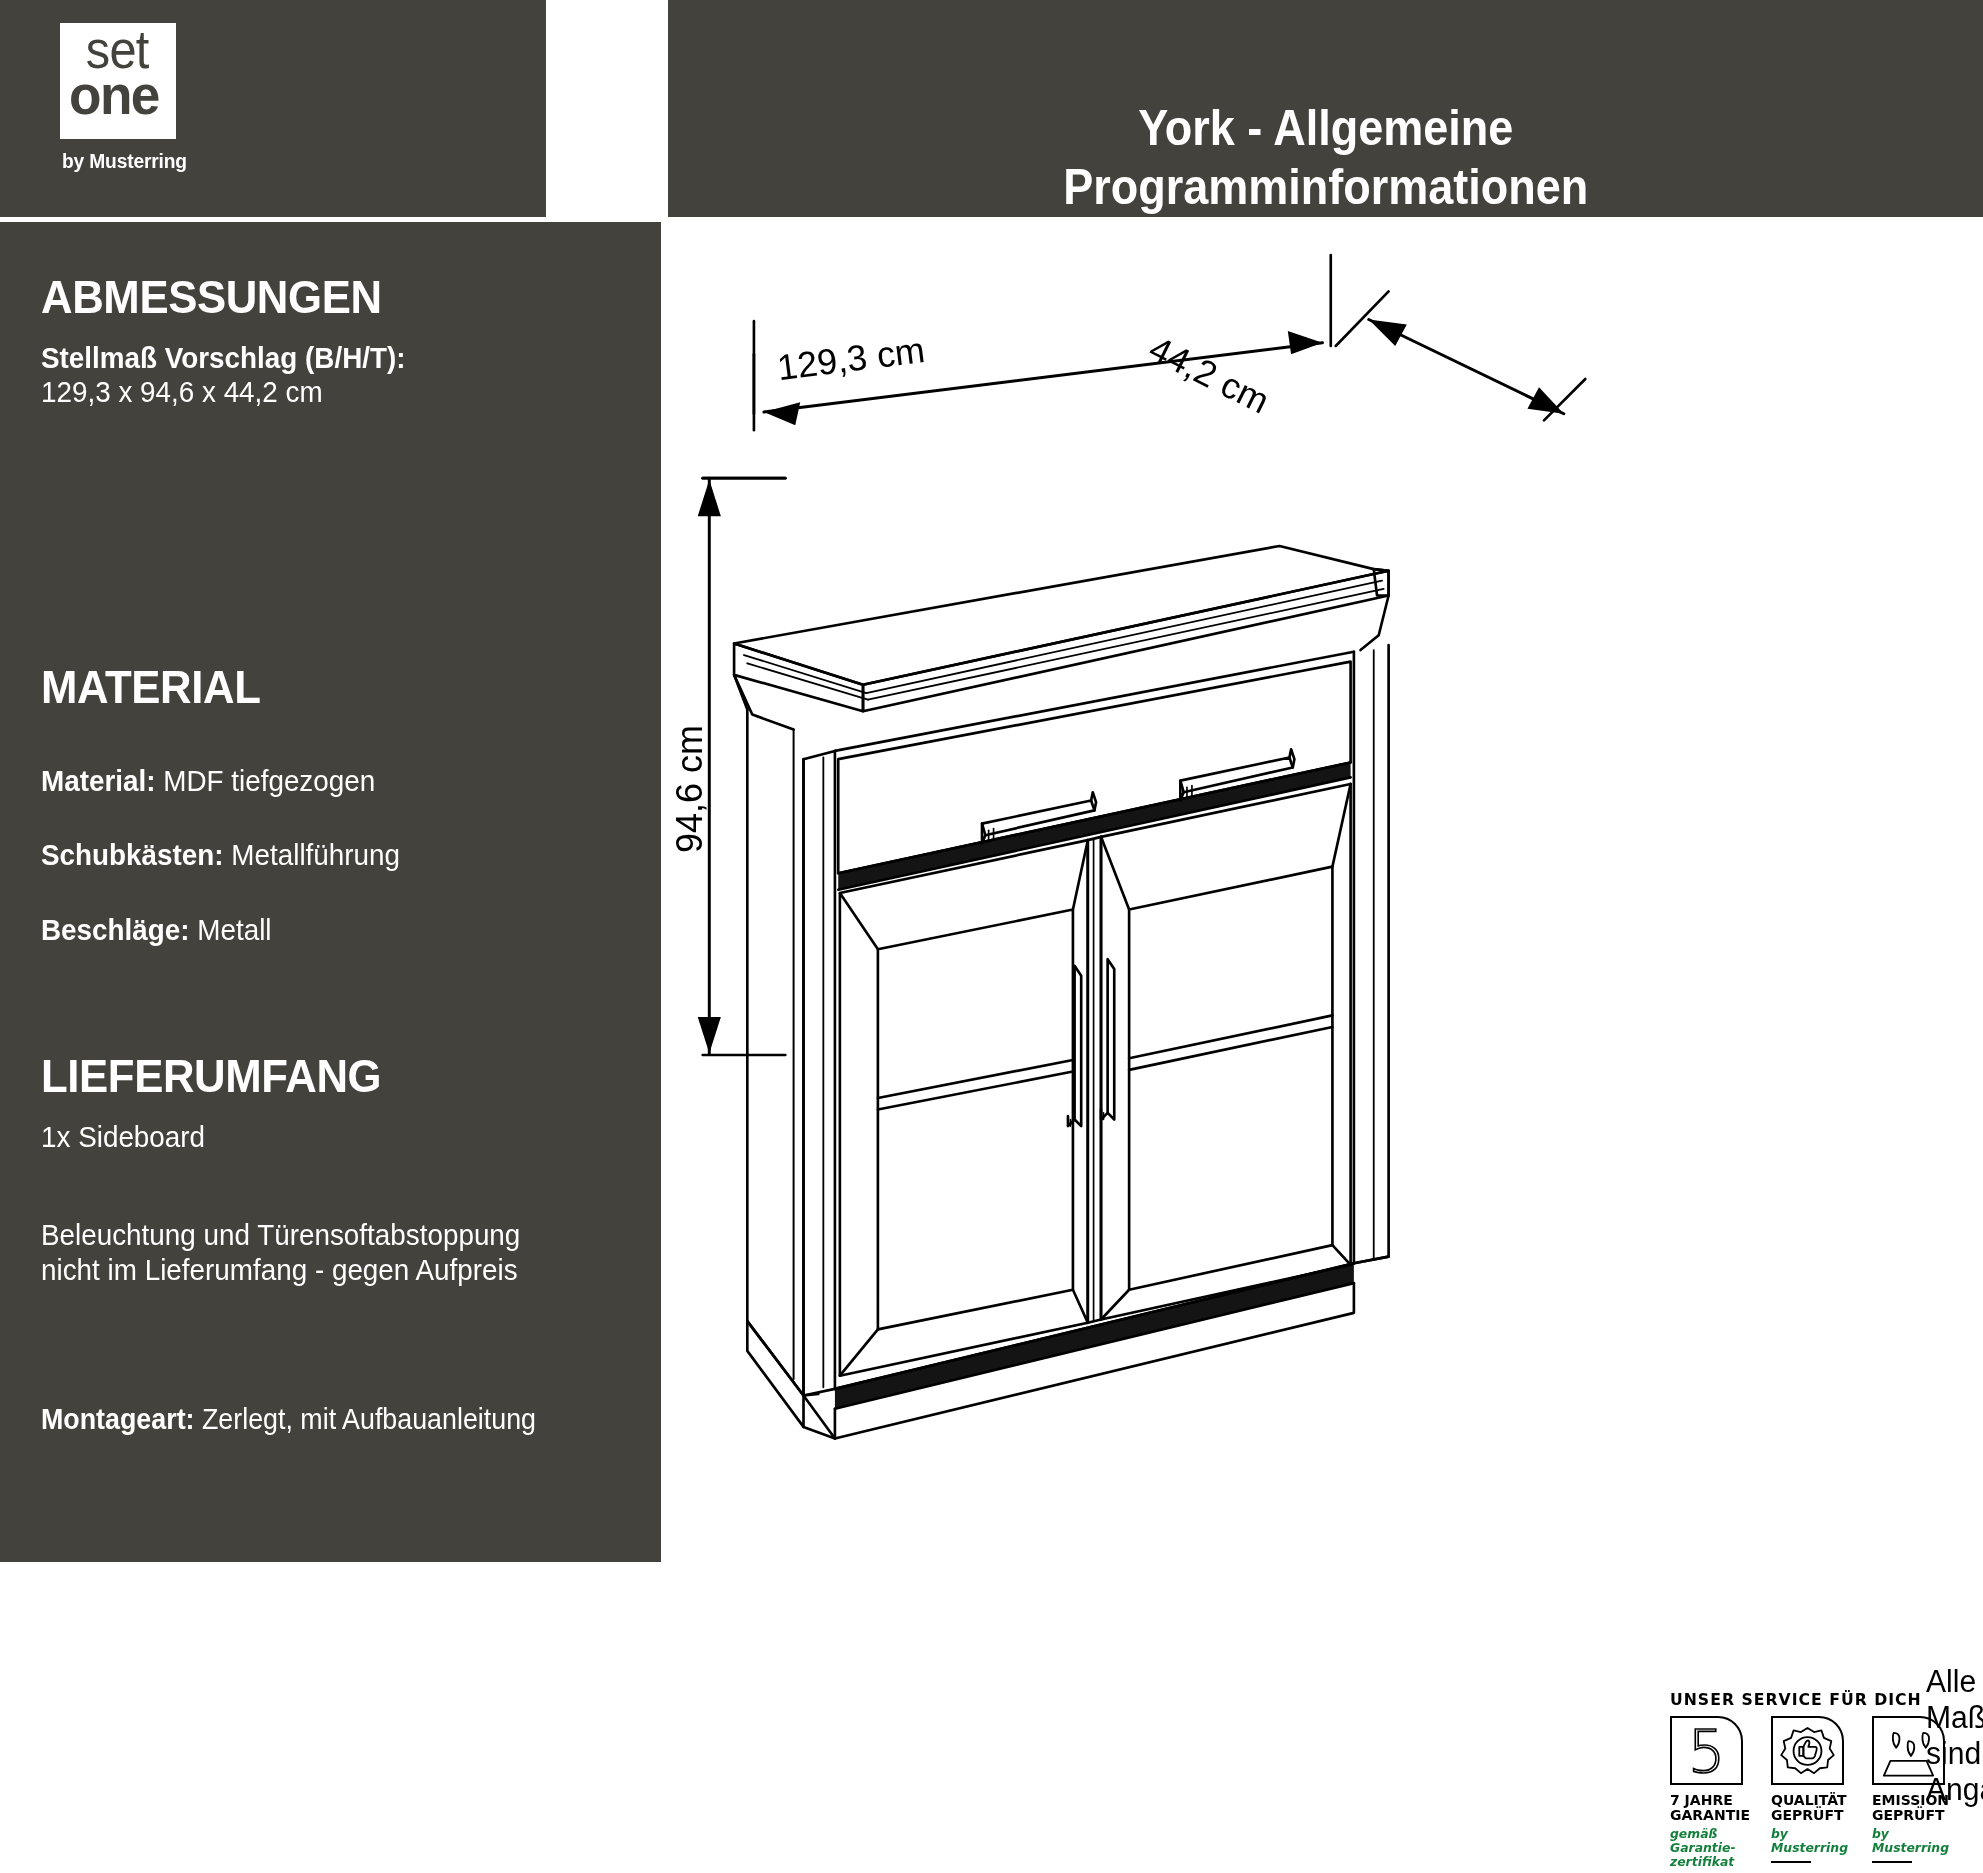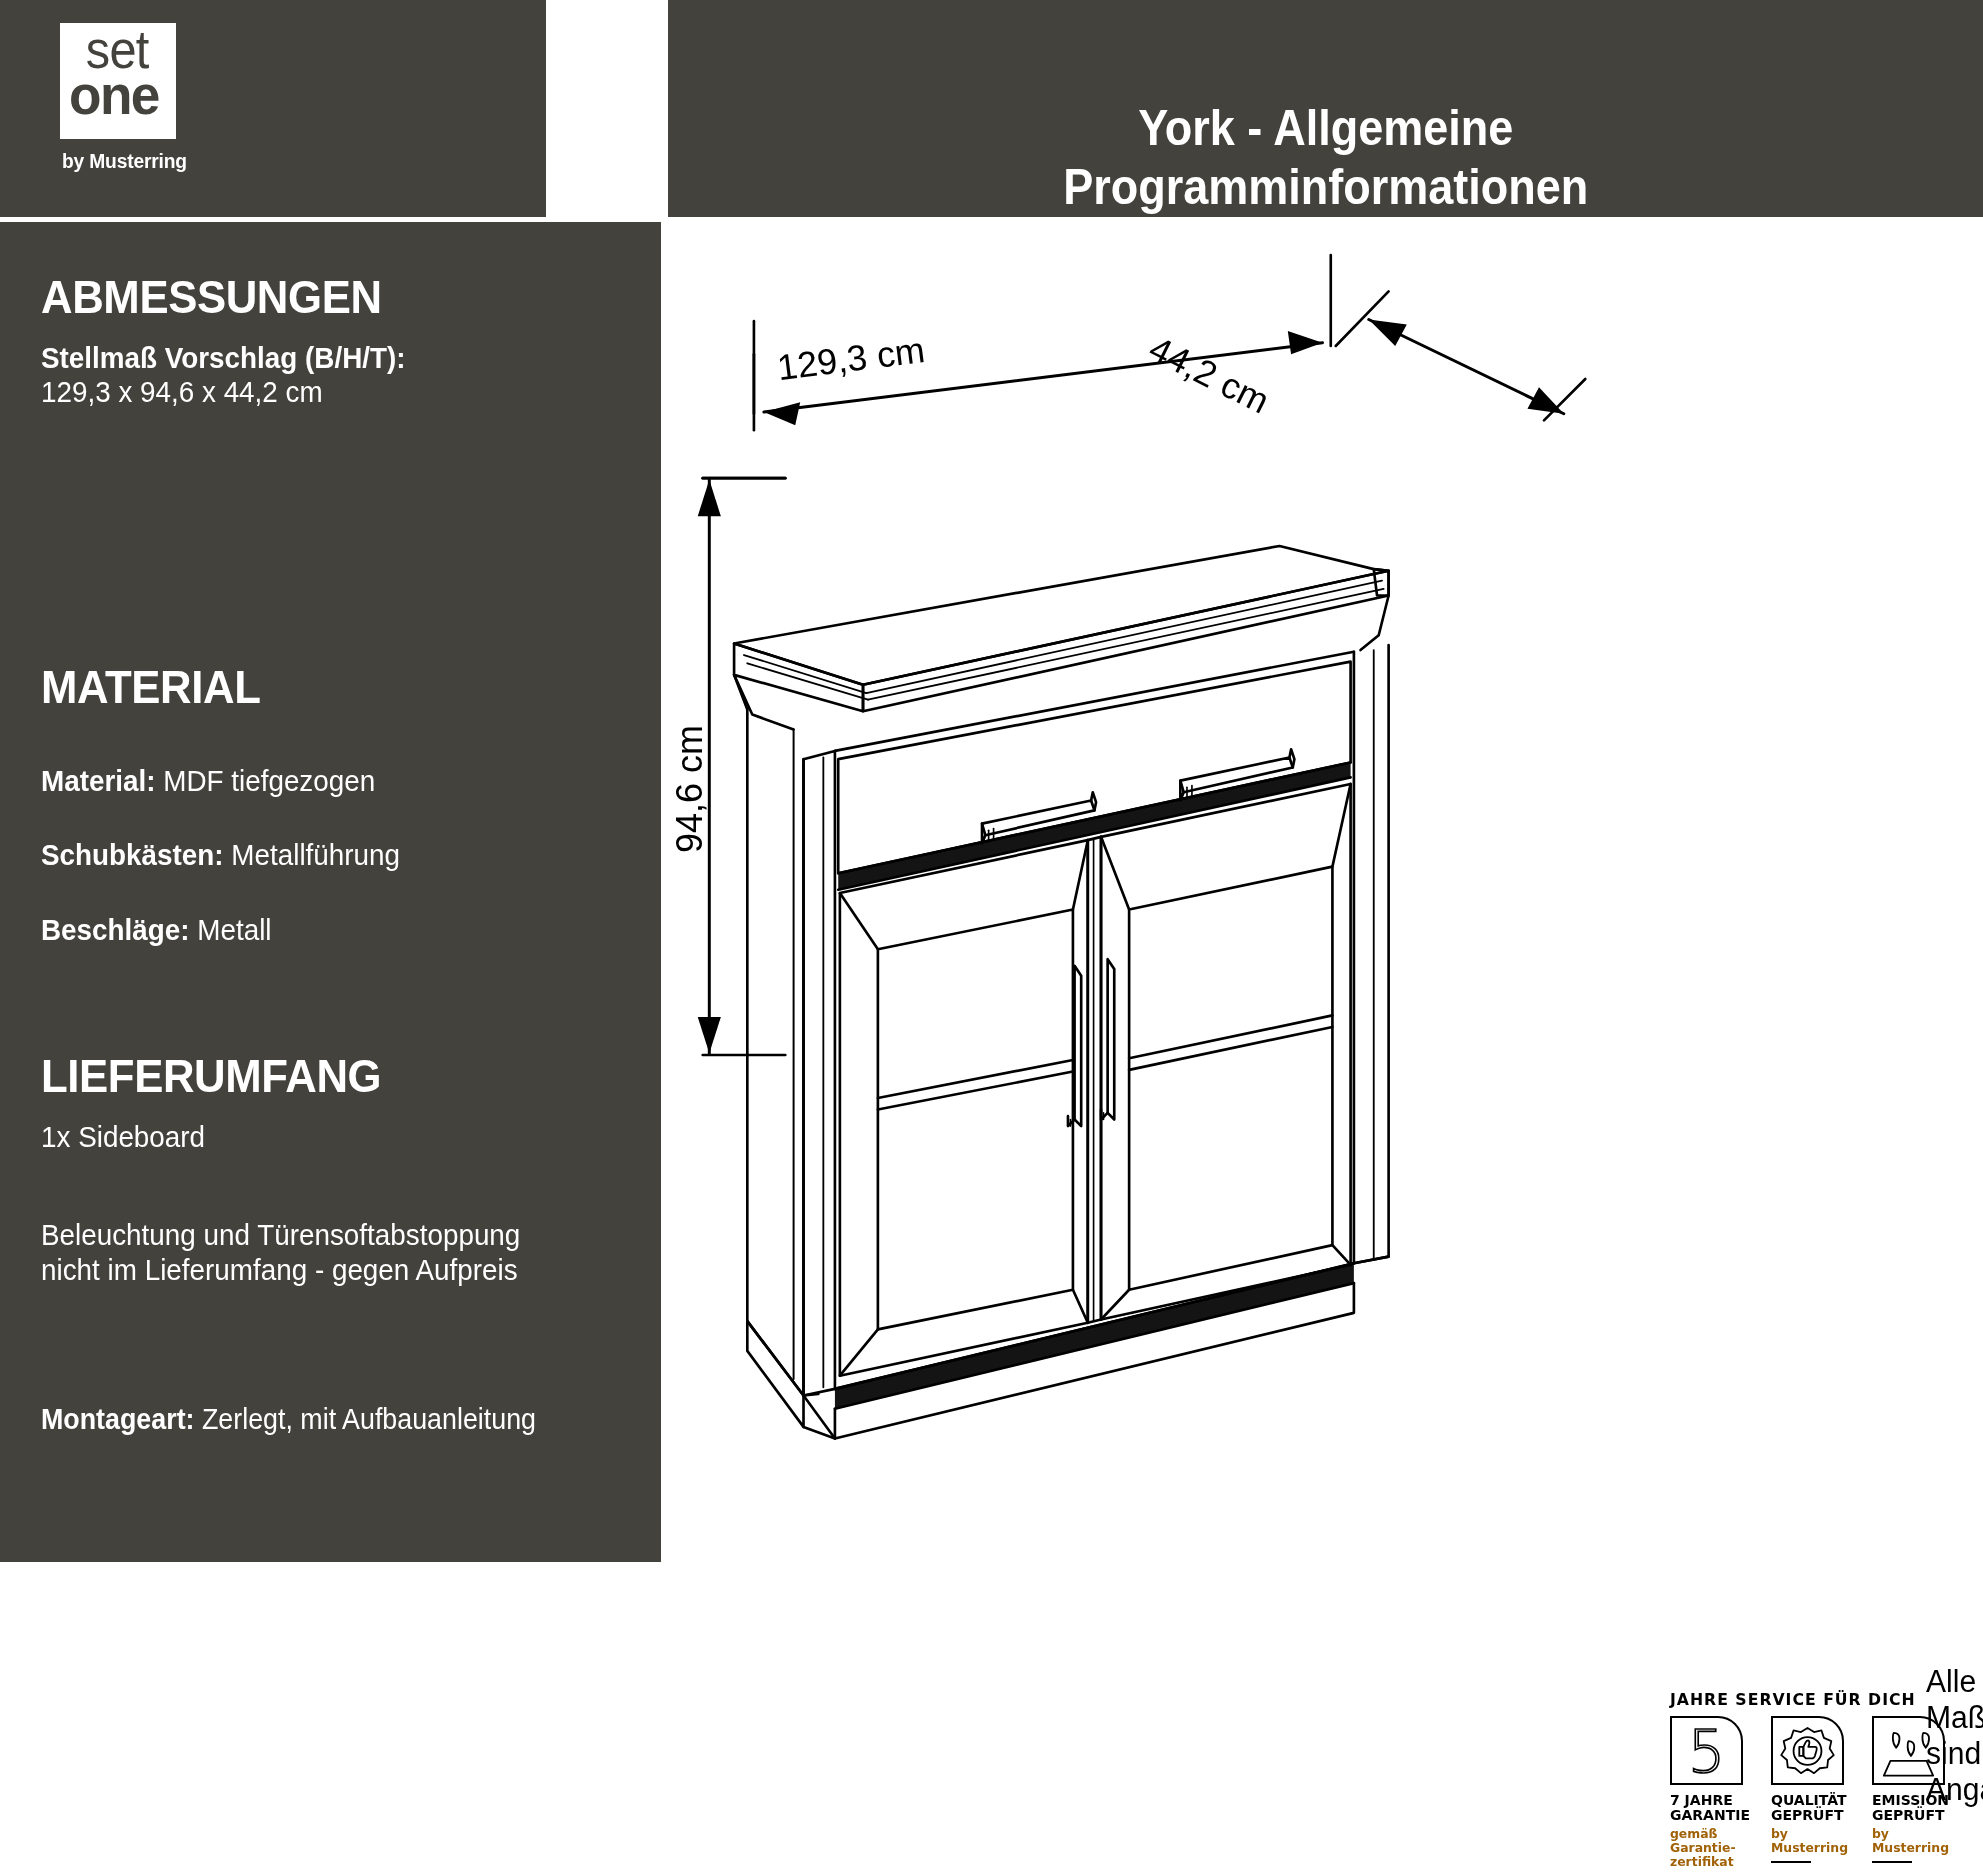--- a/index.html
+++ b/index.html
@@ -42,22 +42,22 @@
   
   #service{position:absolute;left:1670px;top:1690px;width:293px;}
   #service-head{font-size:15.7px;font-weight:700;letter-spacing:1px;color:#000;margin-bottom:7.4px;
                 font-family:"DejaVu Sans",sans-serif;}
   #badge-row{display:flex;gap:20px;}
   .badge{width:81px;}
   .badge-box{width:73px;height:69px;border:2.1px solid #000;border-top-right-radius:25px;
              position:relative;box-sizing:border-box;}
   .badge-t1{font-size:14px;font-weight:700;line-height:1.12;margin-top:7.4px;color:#000;
             font-family:"DejaVu Sans",sans-serif;}
-  .badge-t2{font-size:12.4px;line-height:1.14;margin-top:2.5px;color:#a16207;
-            font-family:"DejaVu Sans",sans-serif;font-weight:600;}
+  .badge-t2{font-size:12.4px;line-height:1.14;margin-top:2.5px;color:#15803d;
+            font-family:"DejaVu Sans",sans-serif;font-weight:600;font-style:italic;}
   .badge-rule{width:40px;height:2.5px;background:#000;margin-top:5.8px;}
 </style>
 </head>
 <body>
 
 <div id="header-logo-block">
   <div id="logo-wrap">
     <div id="logo-square"></div>
     <div id="logo-set">set</div>
     <div id="logo-one">one</div>
@@ -228,21 +228,21 @@
               font-size:36px;color:#000;white-space:nowrap;">129,3 cm</div>
 
   <div style="position:absolute;left:484px;top:132px;transform:rotate(26.5deg);
               font-size:36px;color:#000;white-space:nowrap;">44,2 cm</div>
 
   <div style="position:absolute;left:-79px;top:546px;width:215px;text-align:center;
               transform:rotate(-90deg);font-size:36px;color:#000;white-space:nowrap;">94,6 cm</div>
 </div>
 
 <div id="service">
-  <div id="service-head">JAHRE SERVICE FÜR DICH</div>
+  <div id="service-head">UNSER SERVICE FÜR DICH</div>
   <div id="badge-row">
 
     <div class="badge">
       <div class="badge-box">
         <svg width="69" height="66" viewBox="0 0 84 80" style="position:absolute;left:0;top:0;">
           <text x="42" y="66" font-family="DejaVu Sans, sans-serif" font-size="72" font-weight="300" text-anchor="middle" fill="none" stroke="#000" stroke-width="2">5</text>
         </svg>
       </div>
       <div class="badge-t1" style="white-space:pre-line;">7 JAHRE
 GARANTIE</div>

